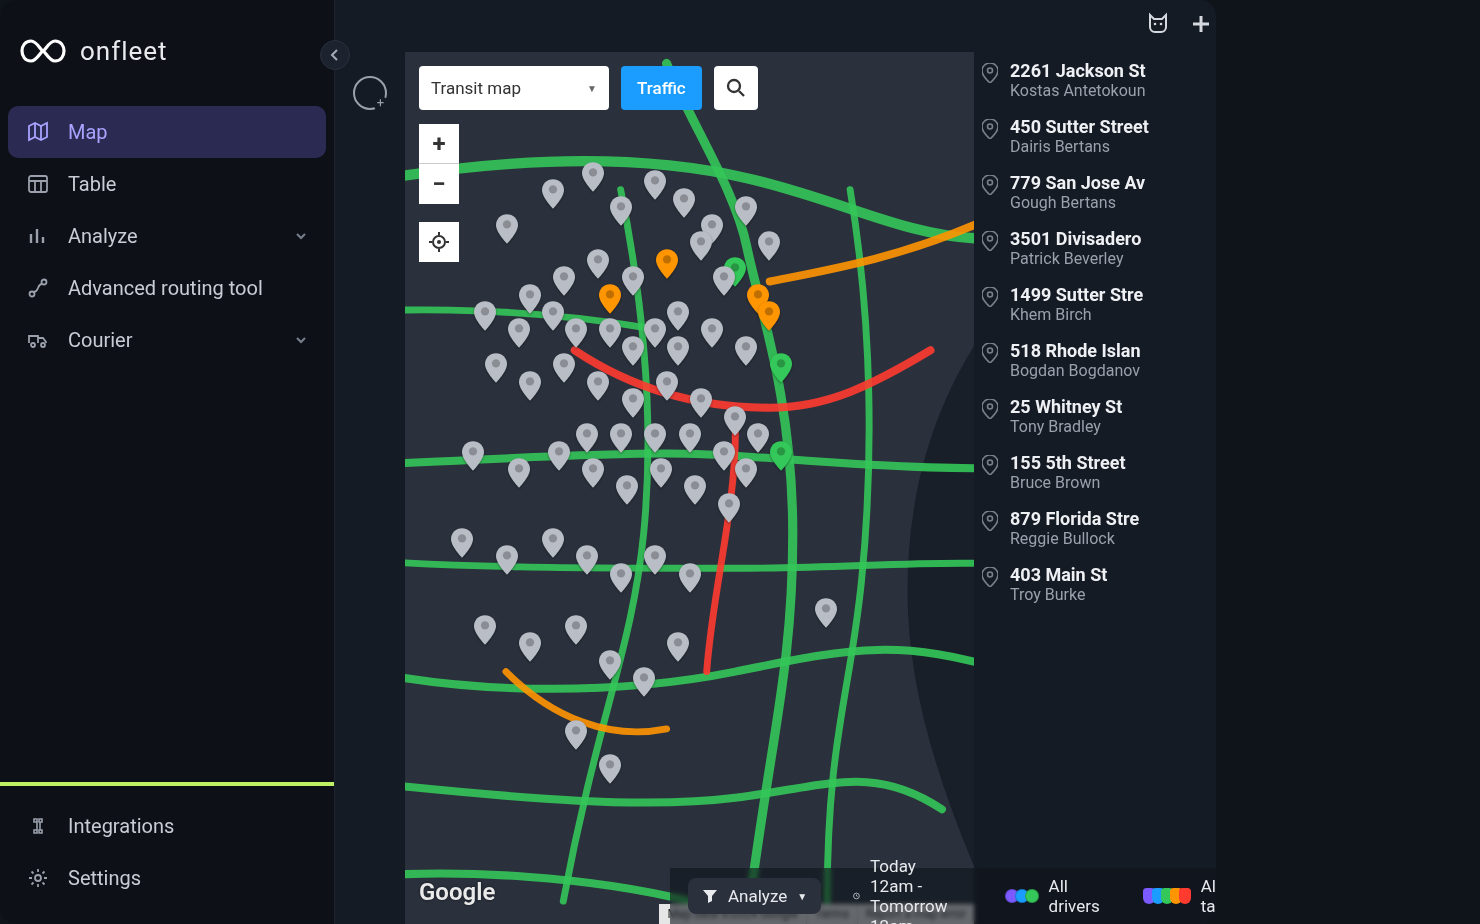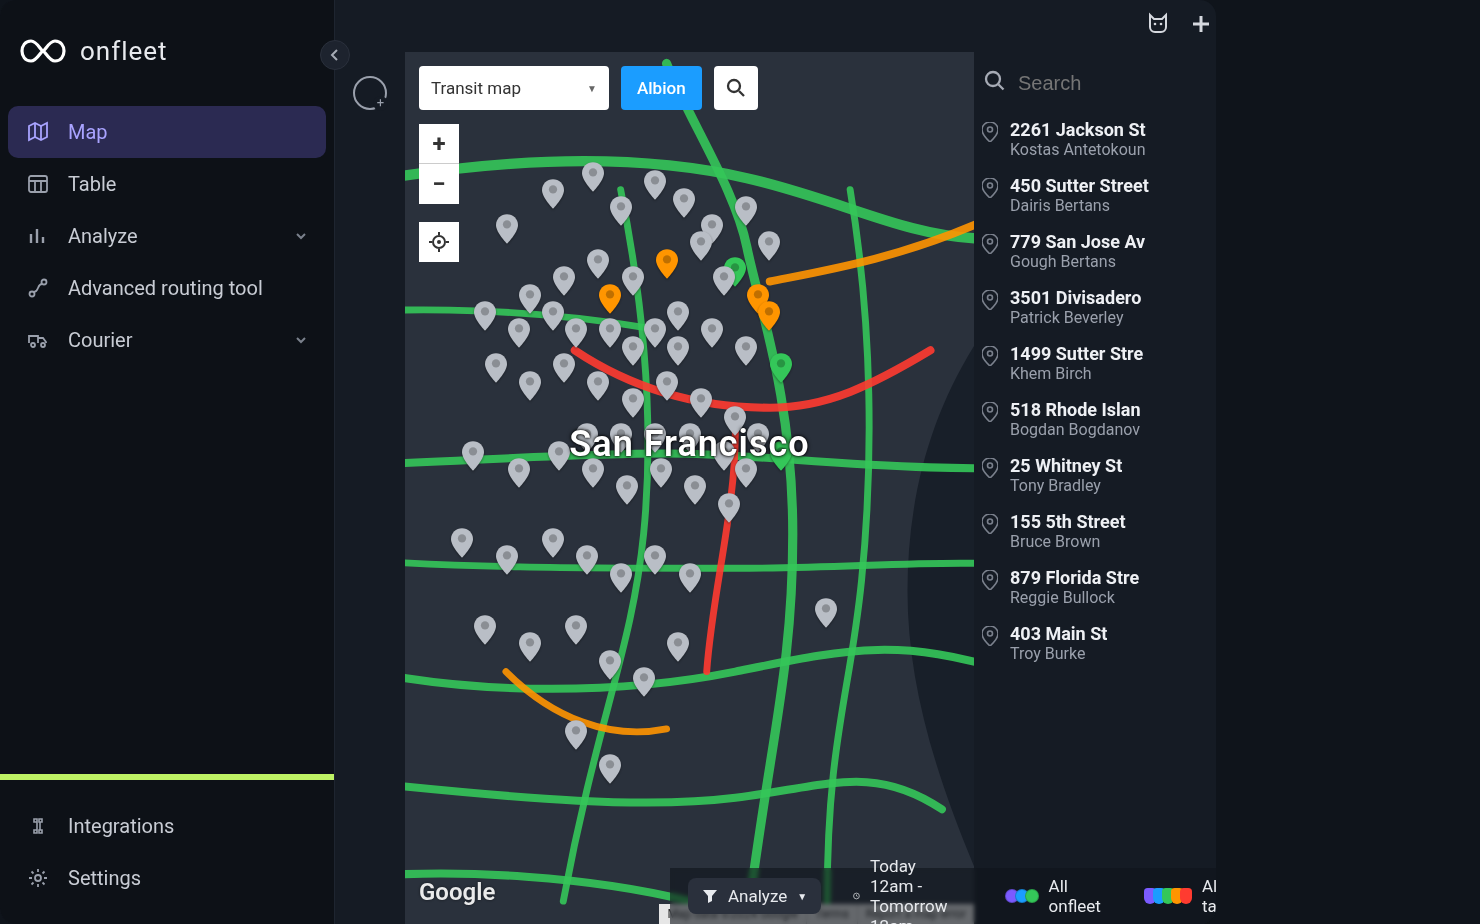--- a/index.html
+++ b/index.html
@@ -10,21 +10,21 @@
   .sidebar { width: 335px; background: #0d1117; display: flex; flex-direction: column; border-right: 1px solid #1e2530; }
   .logo-row { display: flex; align-items: center; gap: 14px; padding: 36px 20px 40px 20px; }
   .logo-mark svg { display: block; }
   .logo-text { font-size: 26px; font-weight: 400; letter-spacing: 1px; color: #e8eaee; }
   .nav { flex: 1; padding: 0 8px; }
   .nav-item { display: flex; align-items: center; gap: 18px; padding: 14px 18px; border-radius: 10px; font-size: 20px; color: #c8ccd4; cursor: pointer; position: relative; }
   .nav-item.active { background: #2b2a52; color: #a9a3ff; }
   .nav-item .chev { margin-left: auto; color: #7a808c; }
   .nav-item .icon { width: 24px; display: flex; justify-content: center; color: #9aa0ac; }
   .nav-item.active .icon { color: #a9a3ff; }
-  .bottom-nav { border-top: 6px solid #bef264; padding: 20px 8px 20px; }
+  .bottom-nav { border-top: 4px solid #bef264; padding: 14px 8px 20px; }
 
   
   .collapse-handle { position: absolute; left: 320px; top: 40px; width: 30px; height: 30px; background: #1d232e; border: 1px solid #2a303c; border-radius: 50%; display: flex; align-items: center; justify-content: center; color: #a6abb5; cursor: pointer; z-index: 20; }
 
   
   .main { flex: 1; display: flex; flex-direction: column; position: relative; }
   .topbar { height: 52px; display: flex; align-items: center; justify-content: flex-end; gap: 20px; padding: 0 4px 0 20px; }
   .topbar .icon-btn { color: #d5d8de; cursor: pointer; }
   .content { flex: 1; display: flex; position: relative; }
   .chat-rail { width: 70px; display: flex; align-items: flex-start; justify-content: center; padding-top: 24px; }
@@ -643,59 +643,49 @@
                 <circle cx="12" cy="11" r="4.5" fill="rgba(0,0,0,.25)"></circle>
               </svg>
             </div>
           </div>
 
         <div class="map-controls">
           <div class="dropdown-ctrl">
             <span>Transit map</span>
             <span class="tri">▼</span>
           </div>
-          <div class="btn-traffic">Albion</div>
+          <div class="btn-traffic">Traffic</div>
           <div class="btn-square">
             <svg width="20" height="20" viewBox="0 0 20 20">
                 <circle cx="8" cy="8" r="6" fill="none" stroke="#333" stroke-width="2.3"></circle>
                 <path d="M13 13l5 5" stroke="#333" stroke-width="2.3"></path>
               </svg>
           </div>
         </div>
         <div class="zoom-col">
           <div class="zoom-btn">+</div>
           <div class="zoom-btn">−</div>
         </div>
         <div class="locate-btn">
           <svg width="22" height="22" viewBox="0 0 22 22">
               <circle cx="11" cy="11" r="6" fill="none" stroke="#333" stroke-width="2"></circle>
               <circle cx="11" cy="11" r="2" fill="#333"></circle>
               <path d="M11 1v3M11 18v3M1 11h3M18 11h3" stroke="#333" stroke-width="2"></path>
             </svg>
         </div>
 
-        <div class="city-label">San Francisco</div>
         <div class="google-mark">Google</div>
         <div class="attr-bar" id="attr-bar">
             <span>Map data ©2024 Google</span>
             <span>Terms</span>
             <span>Report a map error</span>
           </div>
       </div>
 
       <div class="right-panel">
-        <div class="search-row">
-          <span>
-            <svg width="22" height="22" viewBox="0 0 22 22">
-                <circle cx="9" cy="9" r="7" fill="none" stroke="#a6abb5" stroke-width="2.3"></circle>
-                <path d="M14.5 14.5l5 5" stroke="#a6abb5" stroke-width="2.3"></path>
-              </svg>
-          </span>
-          <input placeholder="Search" style="">
-        </div>
         <div class="task-list" id="task-list">
             <div class="task-item">
               <span class="pin-icon"><svg width="16" height="20" viewBox="0 0 16 20">
                   <path d="M8 0C3.6 0 0 3.4 0 7.6 0 13 8 20 8 20s8-7 8-12.4C16 3.4 12.4 0 8 0z" fill="none" stroke="#7a808c" stroke-width="1.6"></path>
                   <circle cx="8" cy="7.5" r="2.5" fill="none" stroke="#7a808c" stroke-width="1.6"></circle>
                 </svg></span>
               <div style="overflow:hidden">
                 <div class="addr">2261 Jackson St</div>
                 <div class="name">Kostas Antetokoun</div>
               </div>
@@ -808,21 +798,21 @@
             <path d="M9 5v4l3 2" stroke="#e8eaee" stroke-width="1.8" fill="none"></path>
           </svg>
         <span>Today 12am - Tomorrow 12am</span>
       </div>
       <div class="chip ghost">
         <span class="dots" id="driver-dots">
             <span class="dot" style="background: rgb(123, 91, 255);"></span>
             <span class="dot" style="background: rgb(27, 157, 255);"></span>
             <span class="dot" style="background: rgb(52, 199, 89);"></span>
           </span>
-        <span>All onfleet</span>
+        <span>All drivers</span>
       </div>
       <div class="chip ghost">
         <span class="pins-mini" id="task-pins">
             <span style="background: rgb(123, 91, 255);"></span>
             <span style="background: rgb(27, 157, 255);"></span>
             <span style="background: rgb(52, 199, 89);"></span>
             <span style="background: rgb(255, 149, 0);"></span>
             <span style="background: rgb(255, 59, 48);"></span>
           </span>
         <span>All tasks</span>

